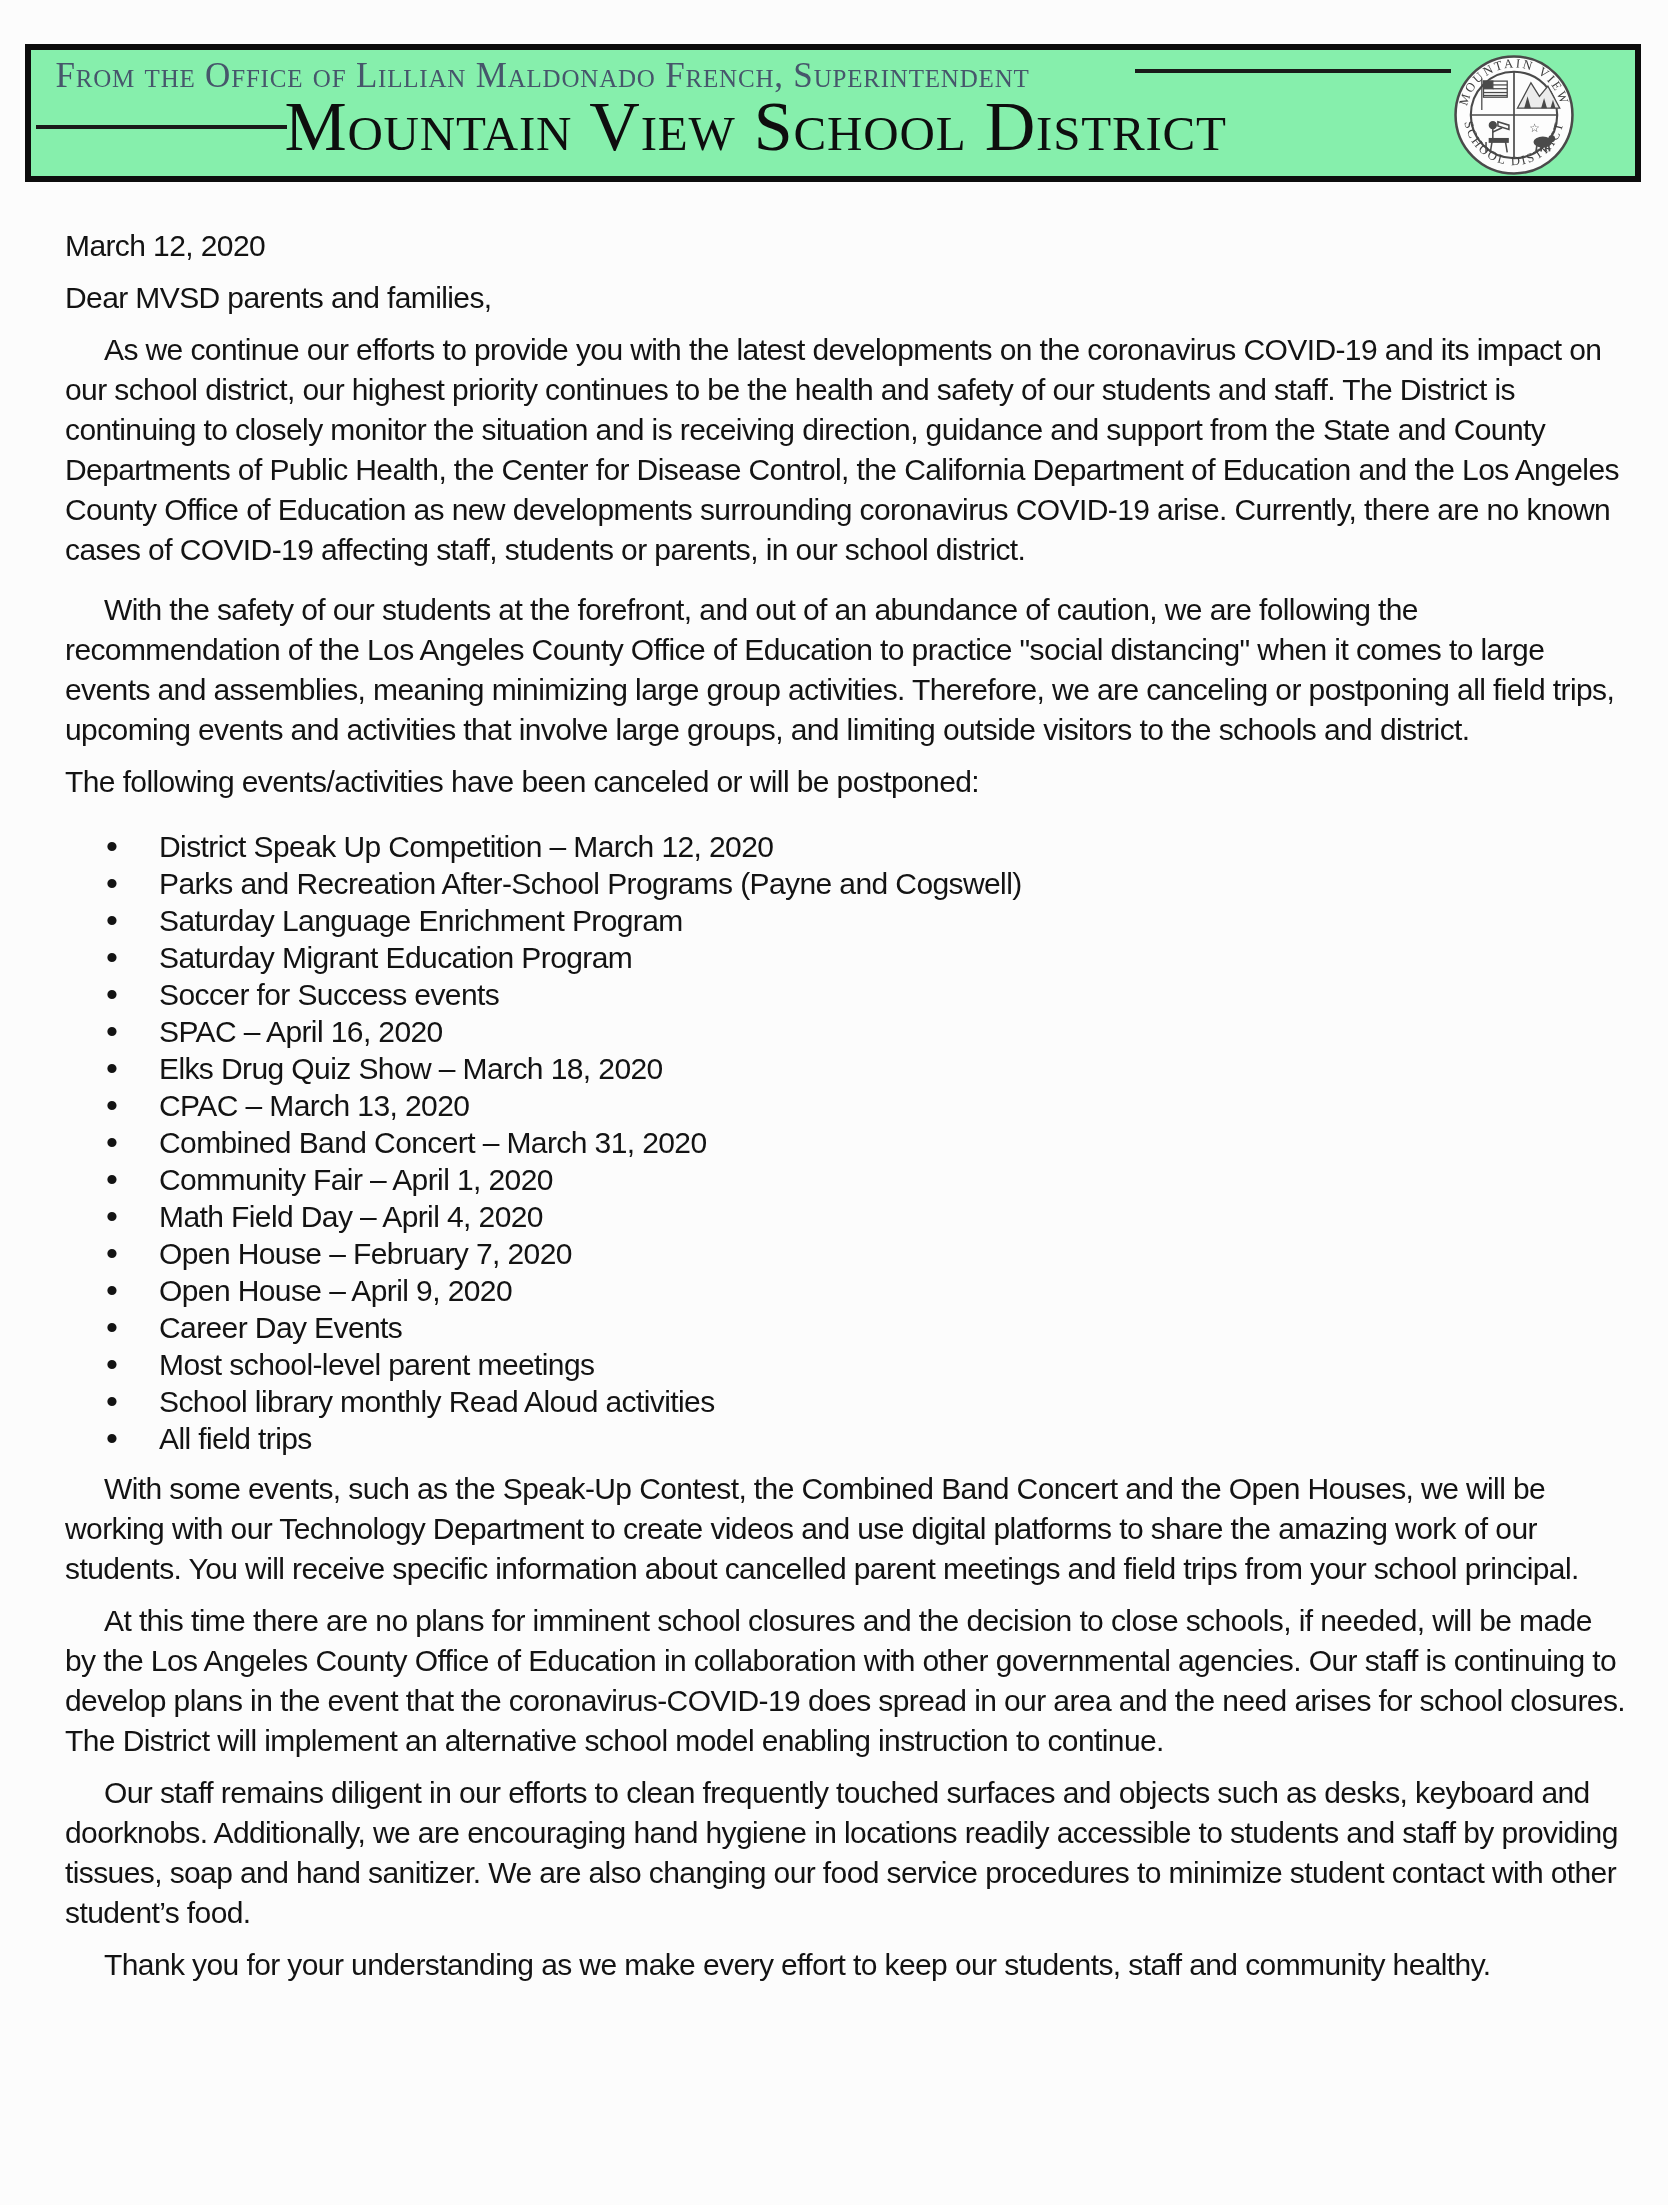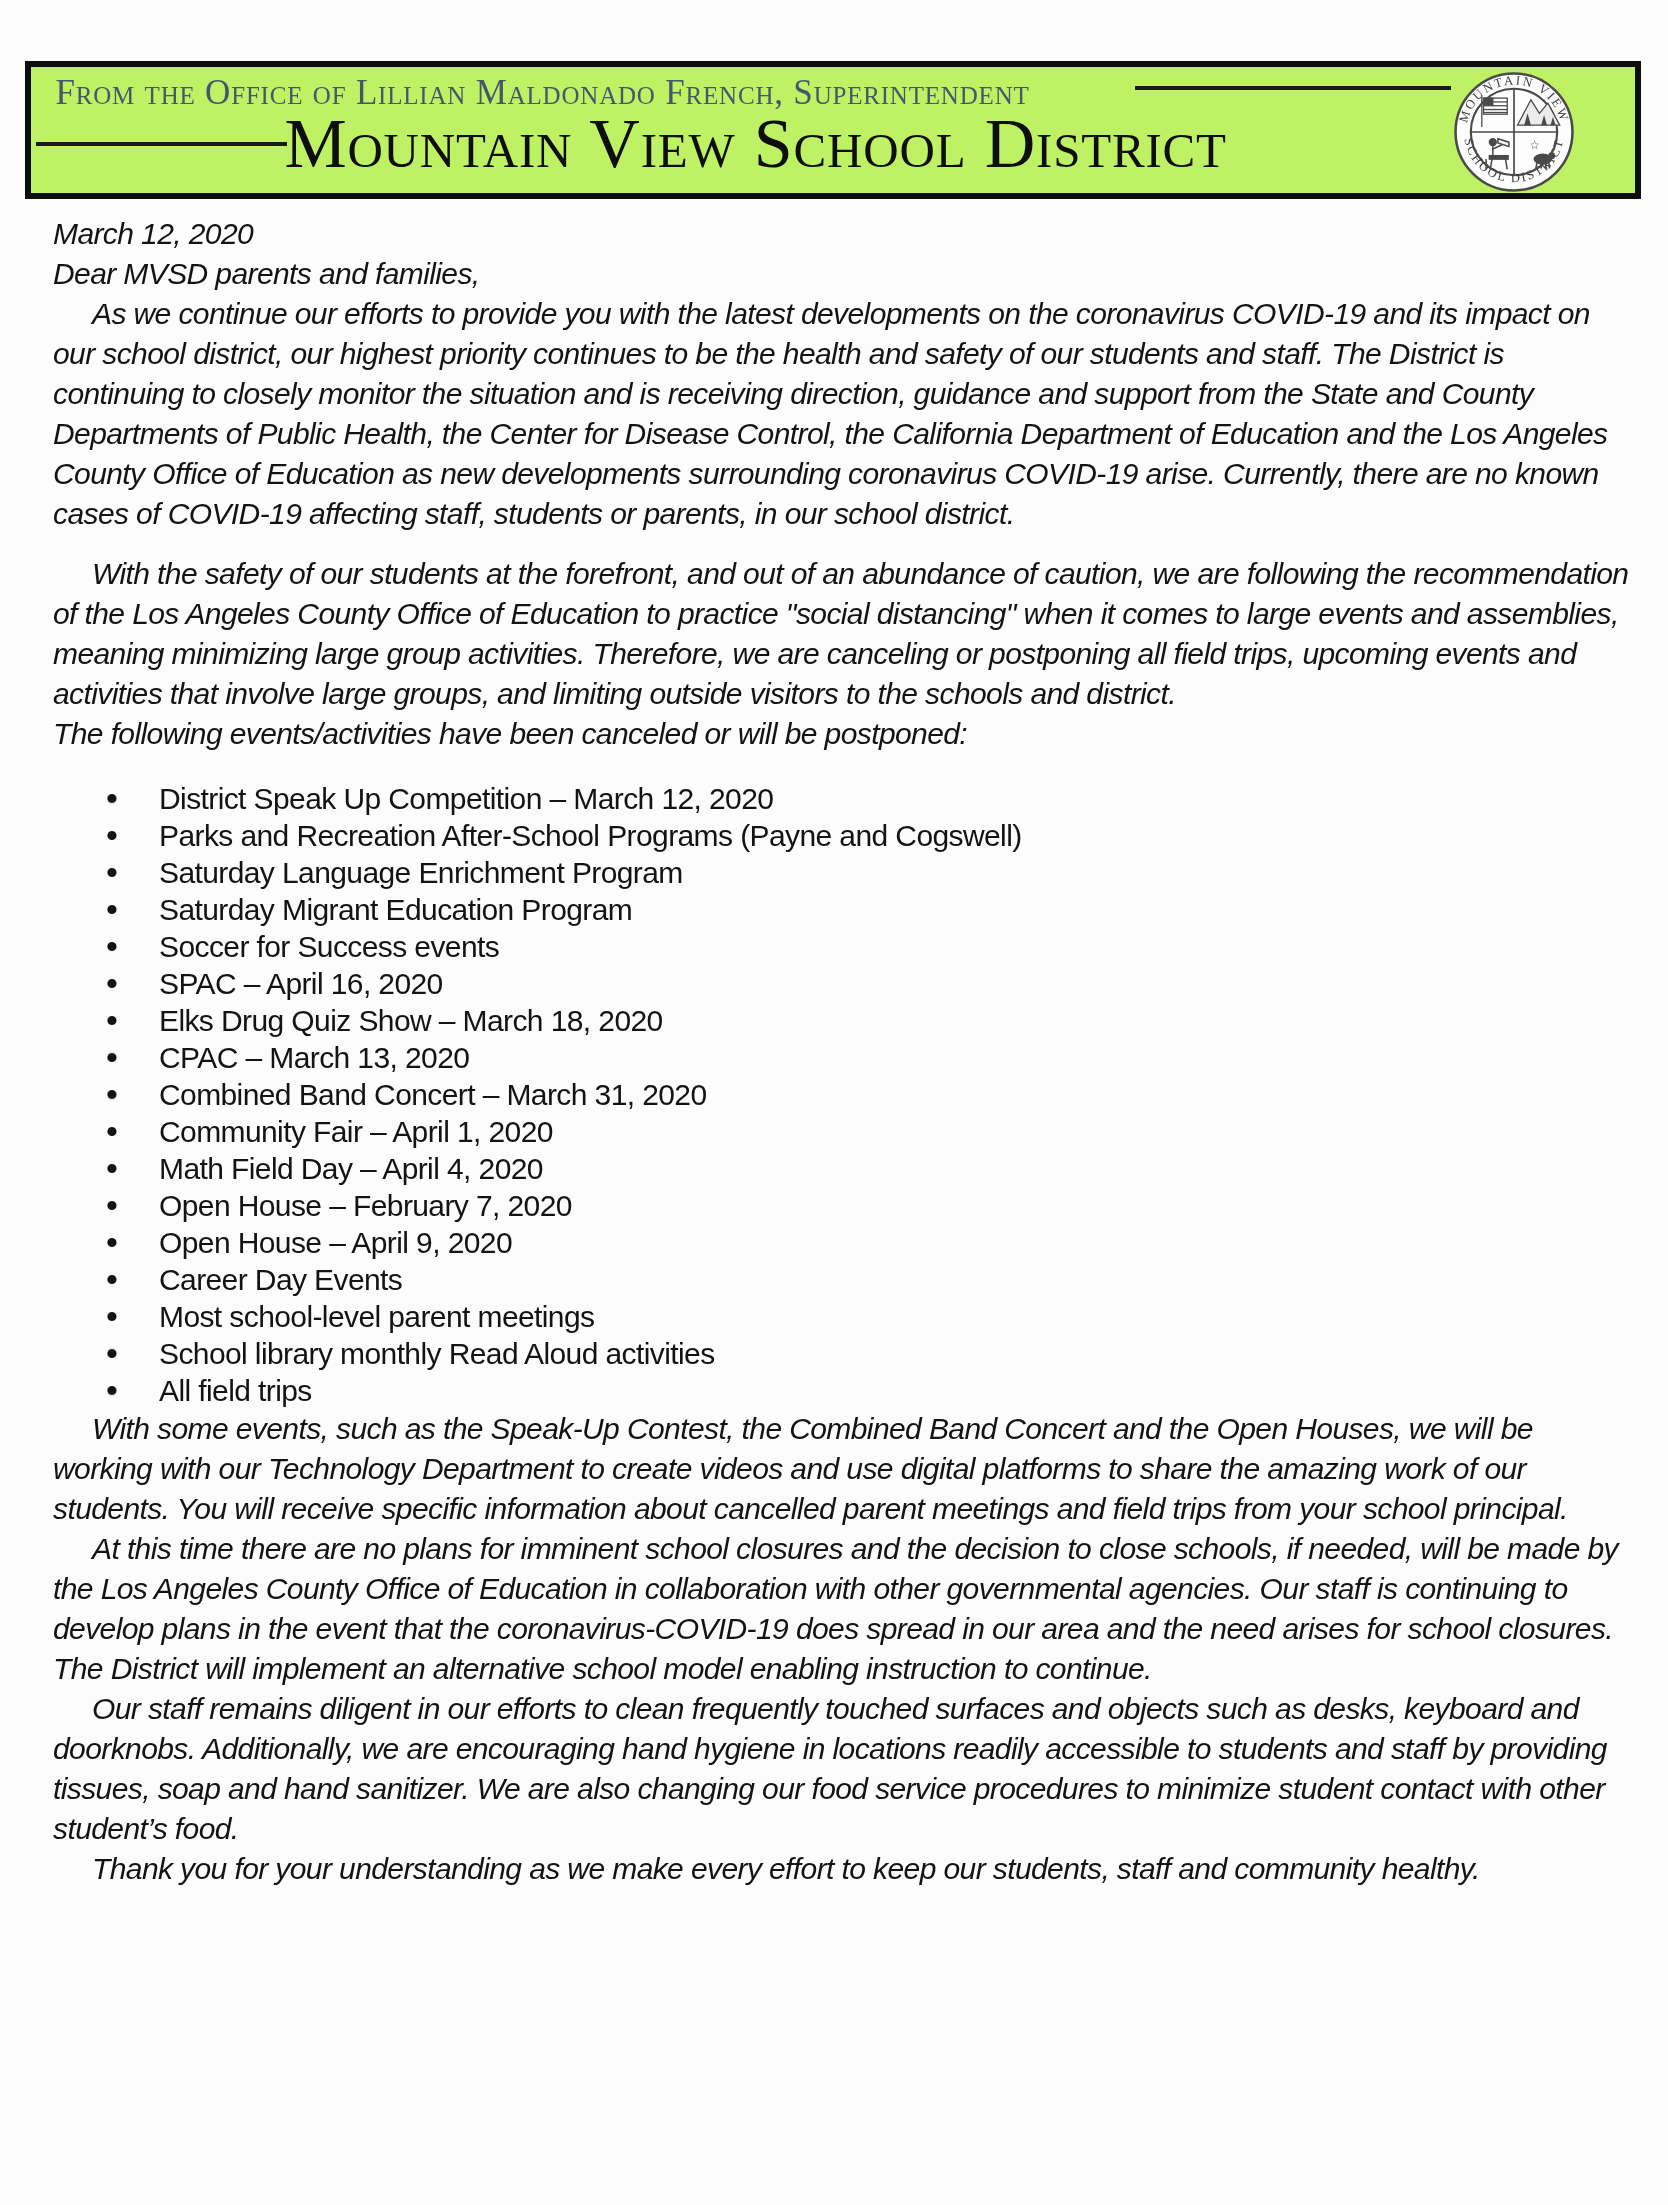--- a/index.html
+++ b/index.html
@@ -8,24 +8,24 @@
     background: #fcfcfc;
     color: #141414;
     font-family: "Liberation Sans", sans-serif;
     position: relative;
     overflow: hidden;
   }
 
   
   .header-box {
     position: absolute;
-    left: 25.4px; top: 61px;
+    left: 25.4px; top: 44px;
     width: 1604px; height: 126px;
     border: 6.8px solid #0d0d0d;
-    background: #bef264;
+    background: #86efac;
     text-align: right;
   }
   .office-line {
     position: absolute;
     left: 24px; top: 6.8px;
     font-family: "Liberation Serif", serif;
     font-variant: small-caps;
     font-size: 35px;
     line-height: 1.1;
     letter-spacing: 0.8px;
@@ -64,21 +64,21 @@
   
   .page-content {
     position: absolute;
     left: 53px; top: 214px;
     width: 1586px;
     font-size: 30px;
     line-height: 40px;
     letter-spacing: -0.6px;
     color: #131313;
   }
-  .page-content p { margin: 0; font-style: italic; }
+  .page-content p { margin: 12px; }
   .date-line { margin: 0; }
   .salutation { margin-top: 28px; }
   .para { margin-top: 32px; text-indent: 39px; }
   .para + .para { margin-top: 20.4px; }
   .list-intro { margin-top: 18.7px; }
   ul.events-list {
     list-style: none;
     margin: 26px 0 0 0;
     padding: 0;
   }

